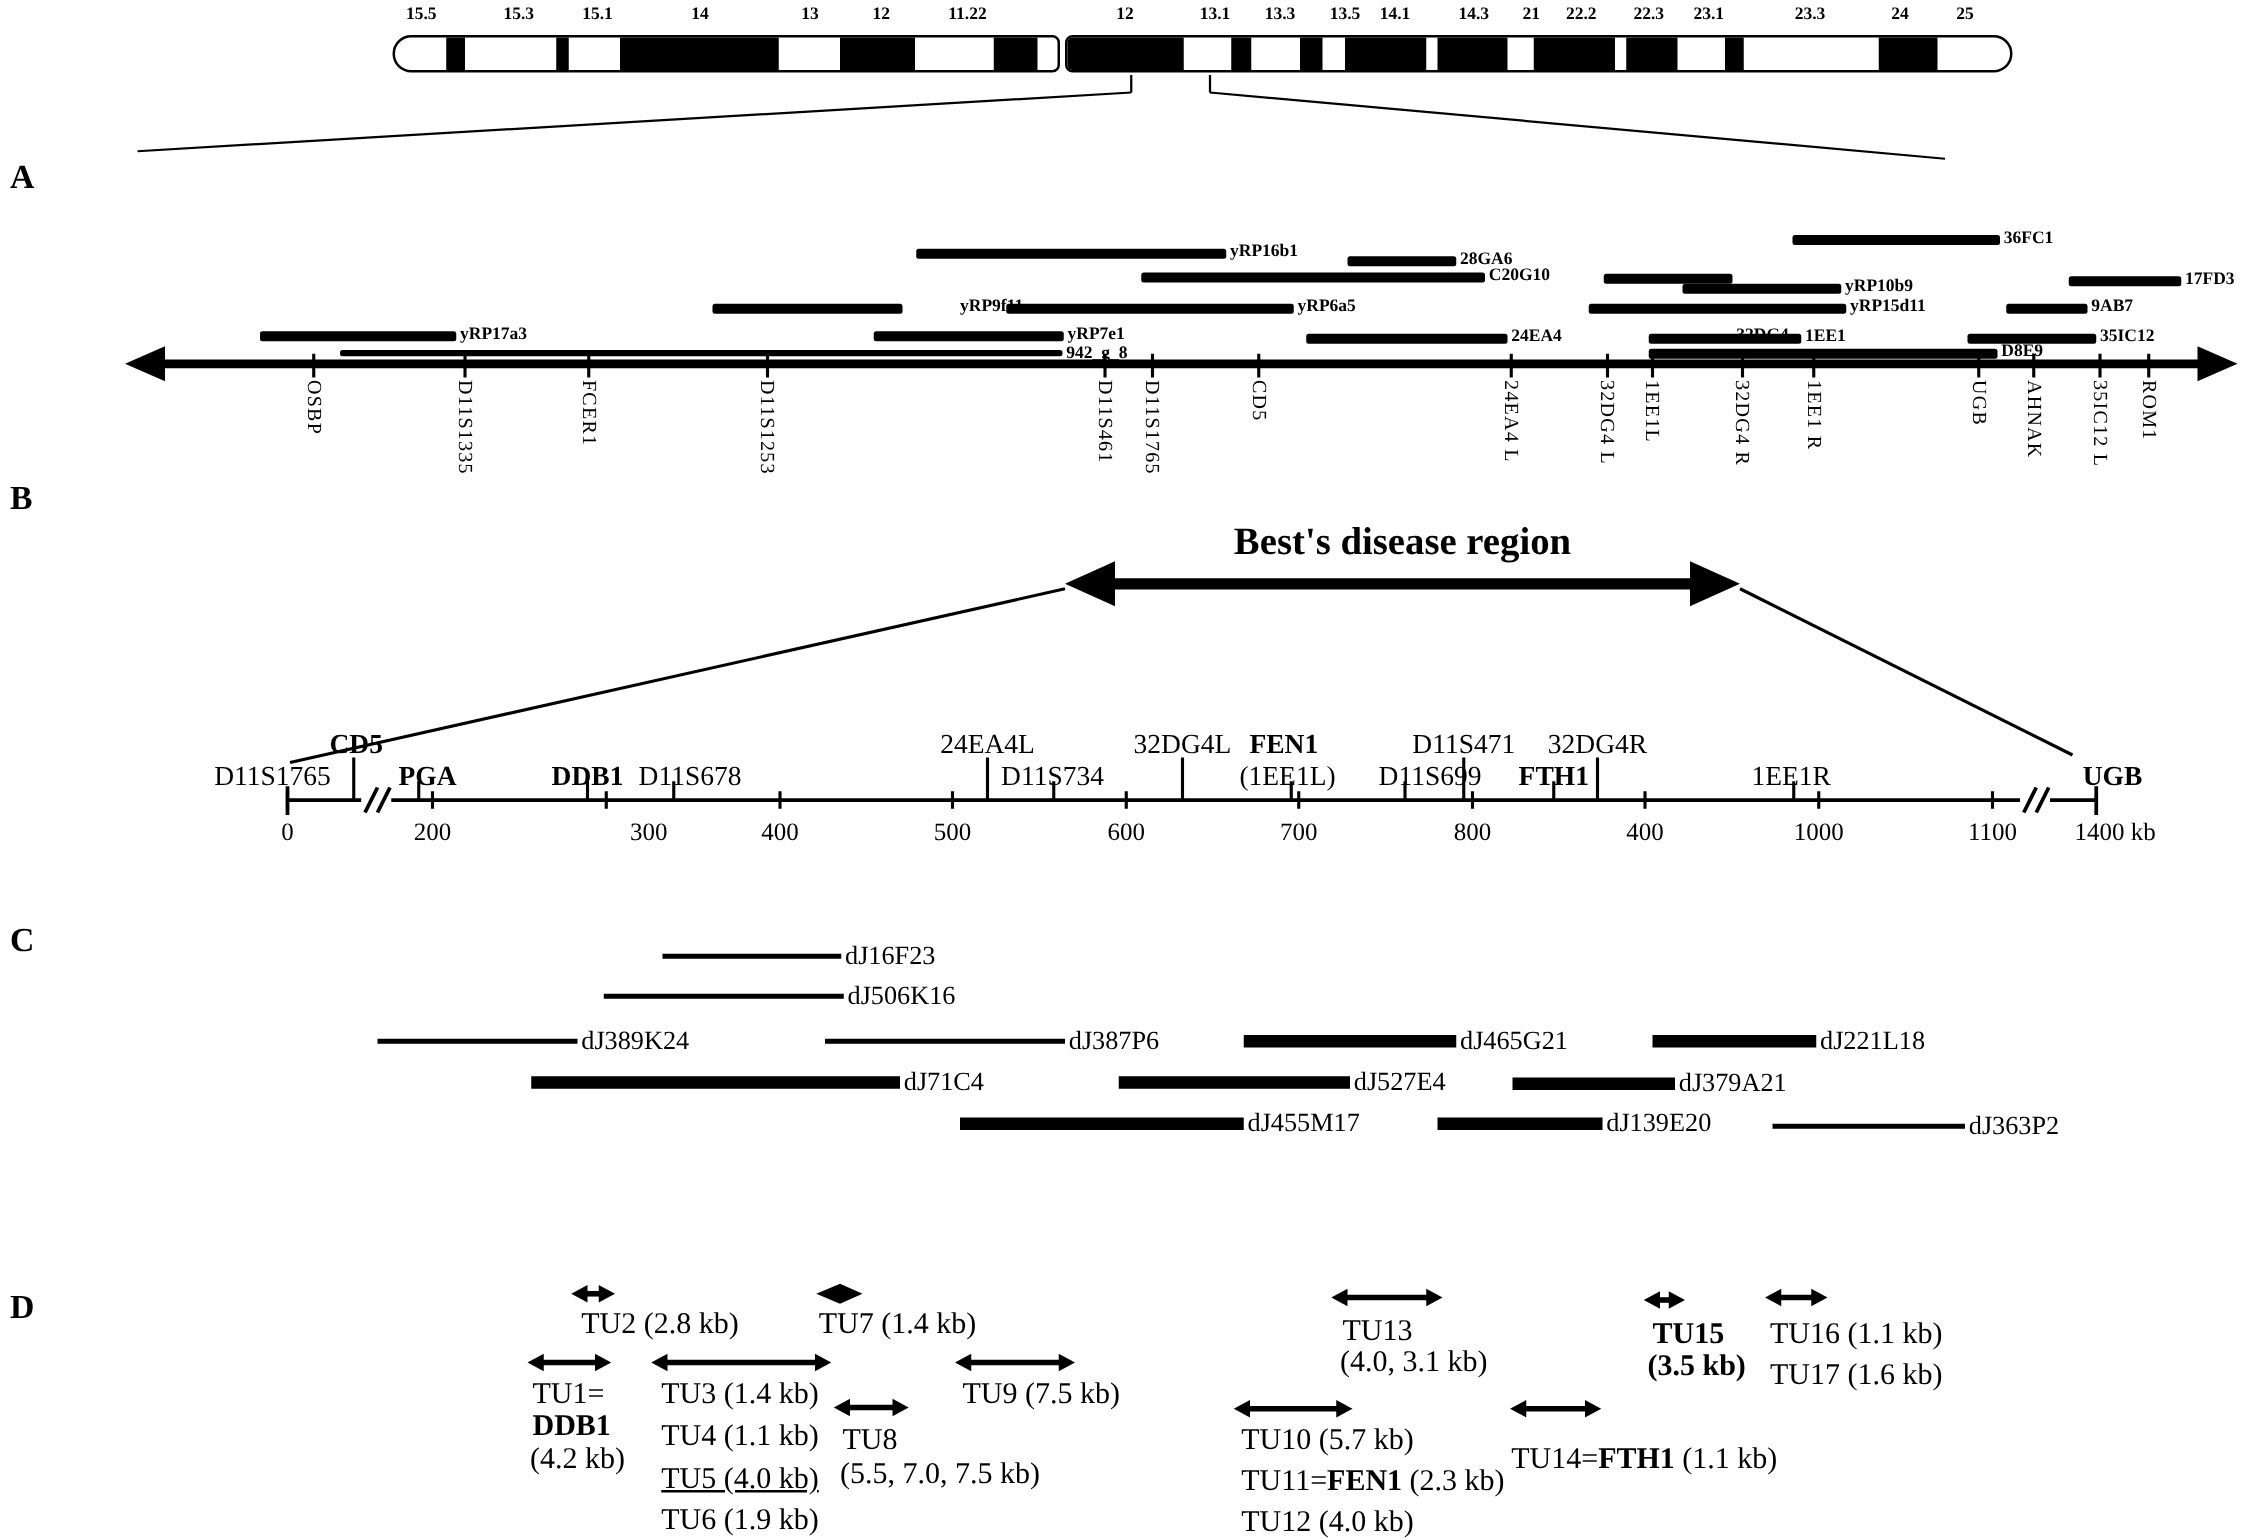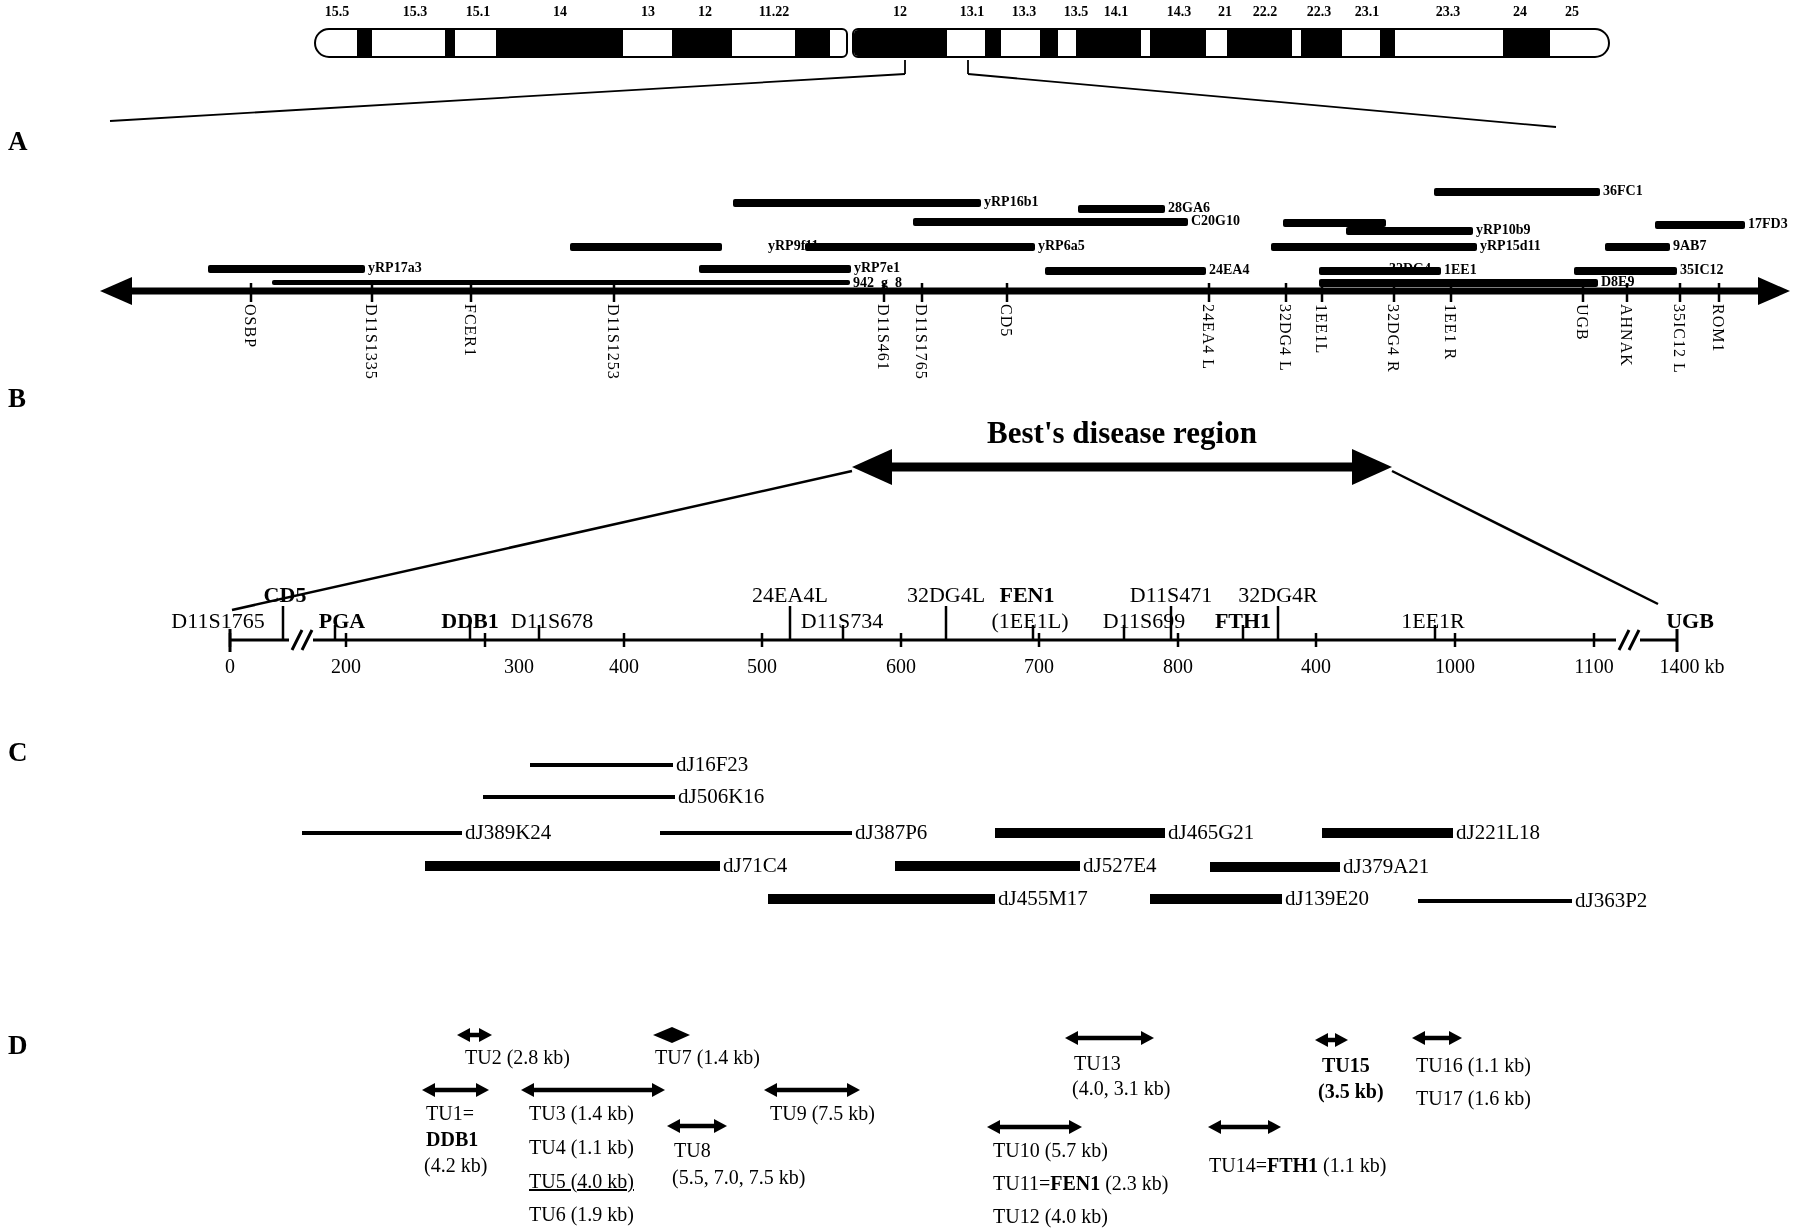--- a/index.html
+++ b/index.html
@@ -12,21 +12,21 @@
   .band{position:absolute;top:-2px;bottom:-2px;background:#000}
   .bar{position:absolute;background:#000}
   .yac-label{position:absolute;font-size:14px;font-weight:bold;white-space:nowrap}
   .vlabel{position:absolute;writing-mode:vertical-rl;font-size:16px;white-space:nowrap;letter-spacing:1px}
   .section-label{position:absolute;font-size:27px;font-weight:bold}
   .b-title{position:absolute;font-size:31px;font-weight:bold;transform:translateX(-50%);white-space:nowrap}
   .b-marker{position:absolute;font-size:22px;transform:translateX(-50%);white-space:nowrap}
   .b-marker.bold{font-weight:bold}
   .b-num{position:absolute;font-size:20px;transform:translateX(-50%);white-space:nowrap}
   .c-label{position:absolute;font-size:21px;white-space:nowrap}
-  .d-label{position:absolute;font-size:20px;white-space:nowrap}
+  .d-label{position:absolute;font-size:24px;white-space:nowrap}
   .d-label .b{font-weight:bold}
 </style>
 </head>
 <body>
 
 <div id="fig">
   <svg id="shapes" width="1800" height="1231" viewBox="0 0 1800 1231">
       <line x1="905" y1="60" x2="905" y2="74" stroke="#000" stroke-width="1.8"></line>
       <line x1="905" y1="74" x2="110" y2="121" stroke="#000" stroke-width="1.8"></line>
       <line x1="968" y1="60" x2="968" y2="74" stroke="#000" stroke-width="1.8"></line>

